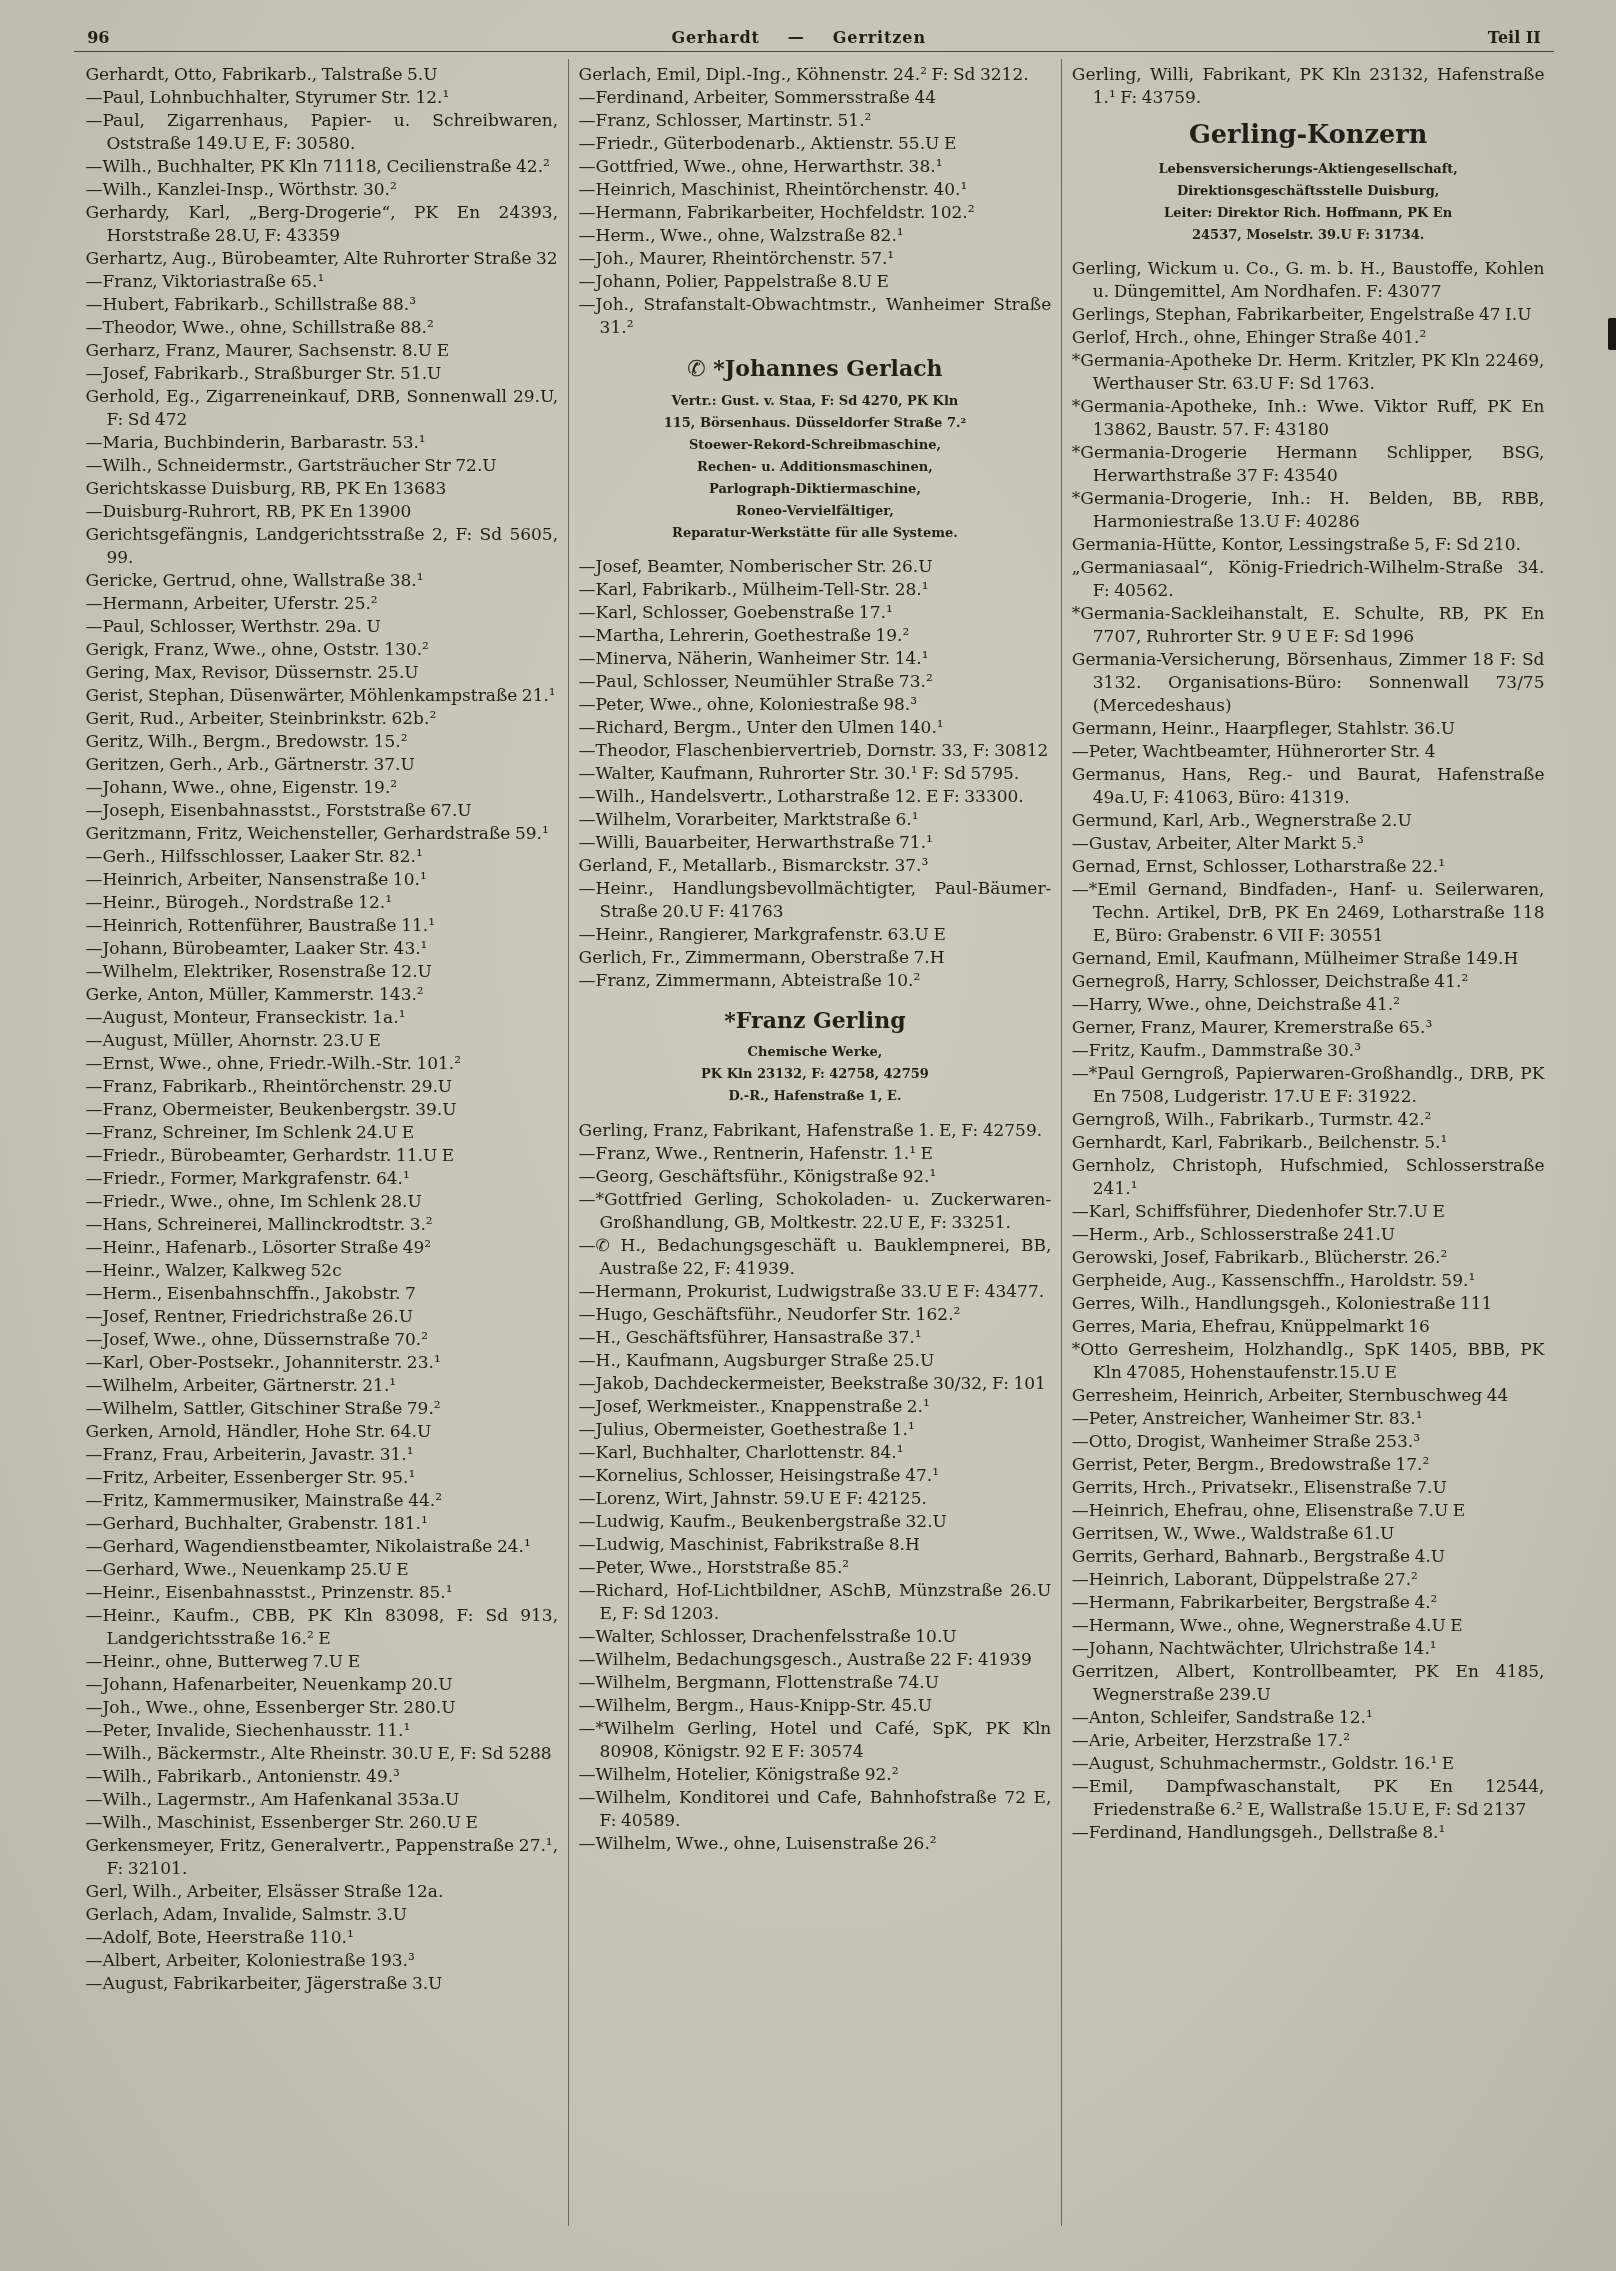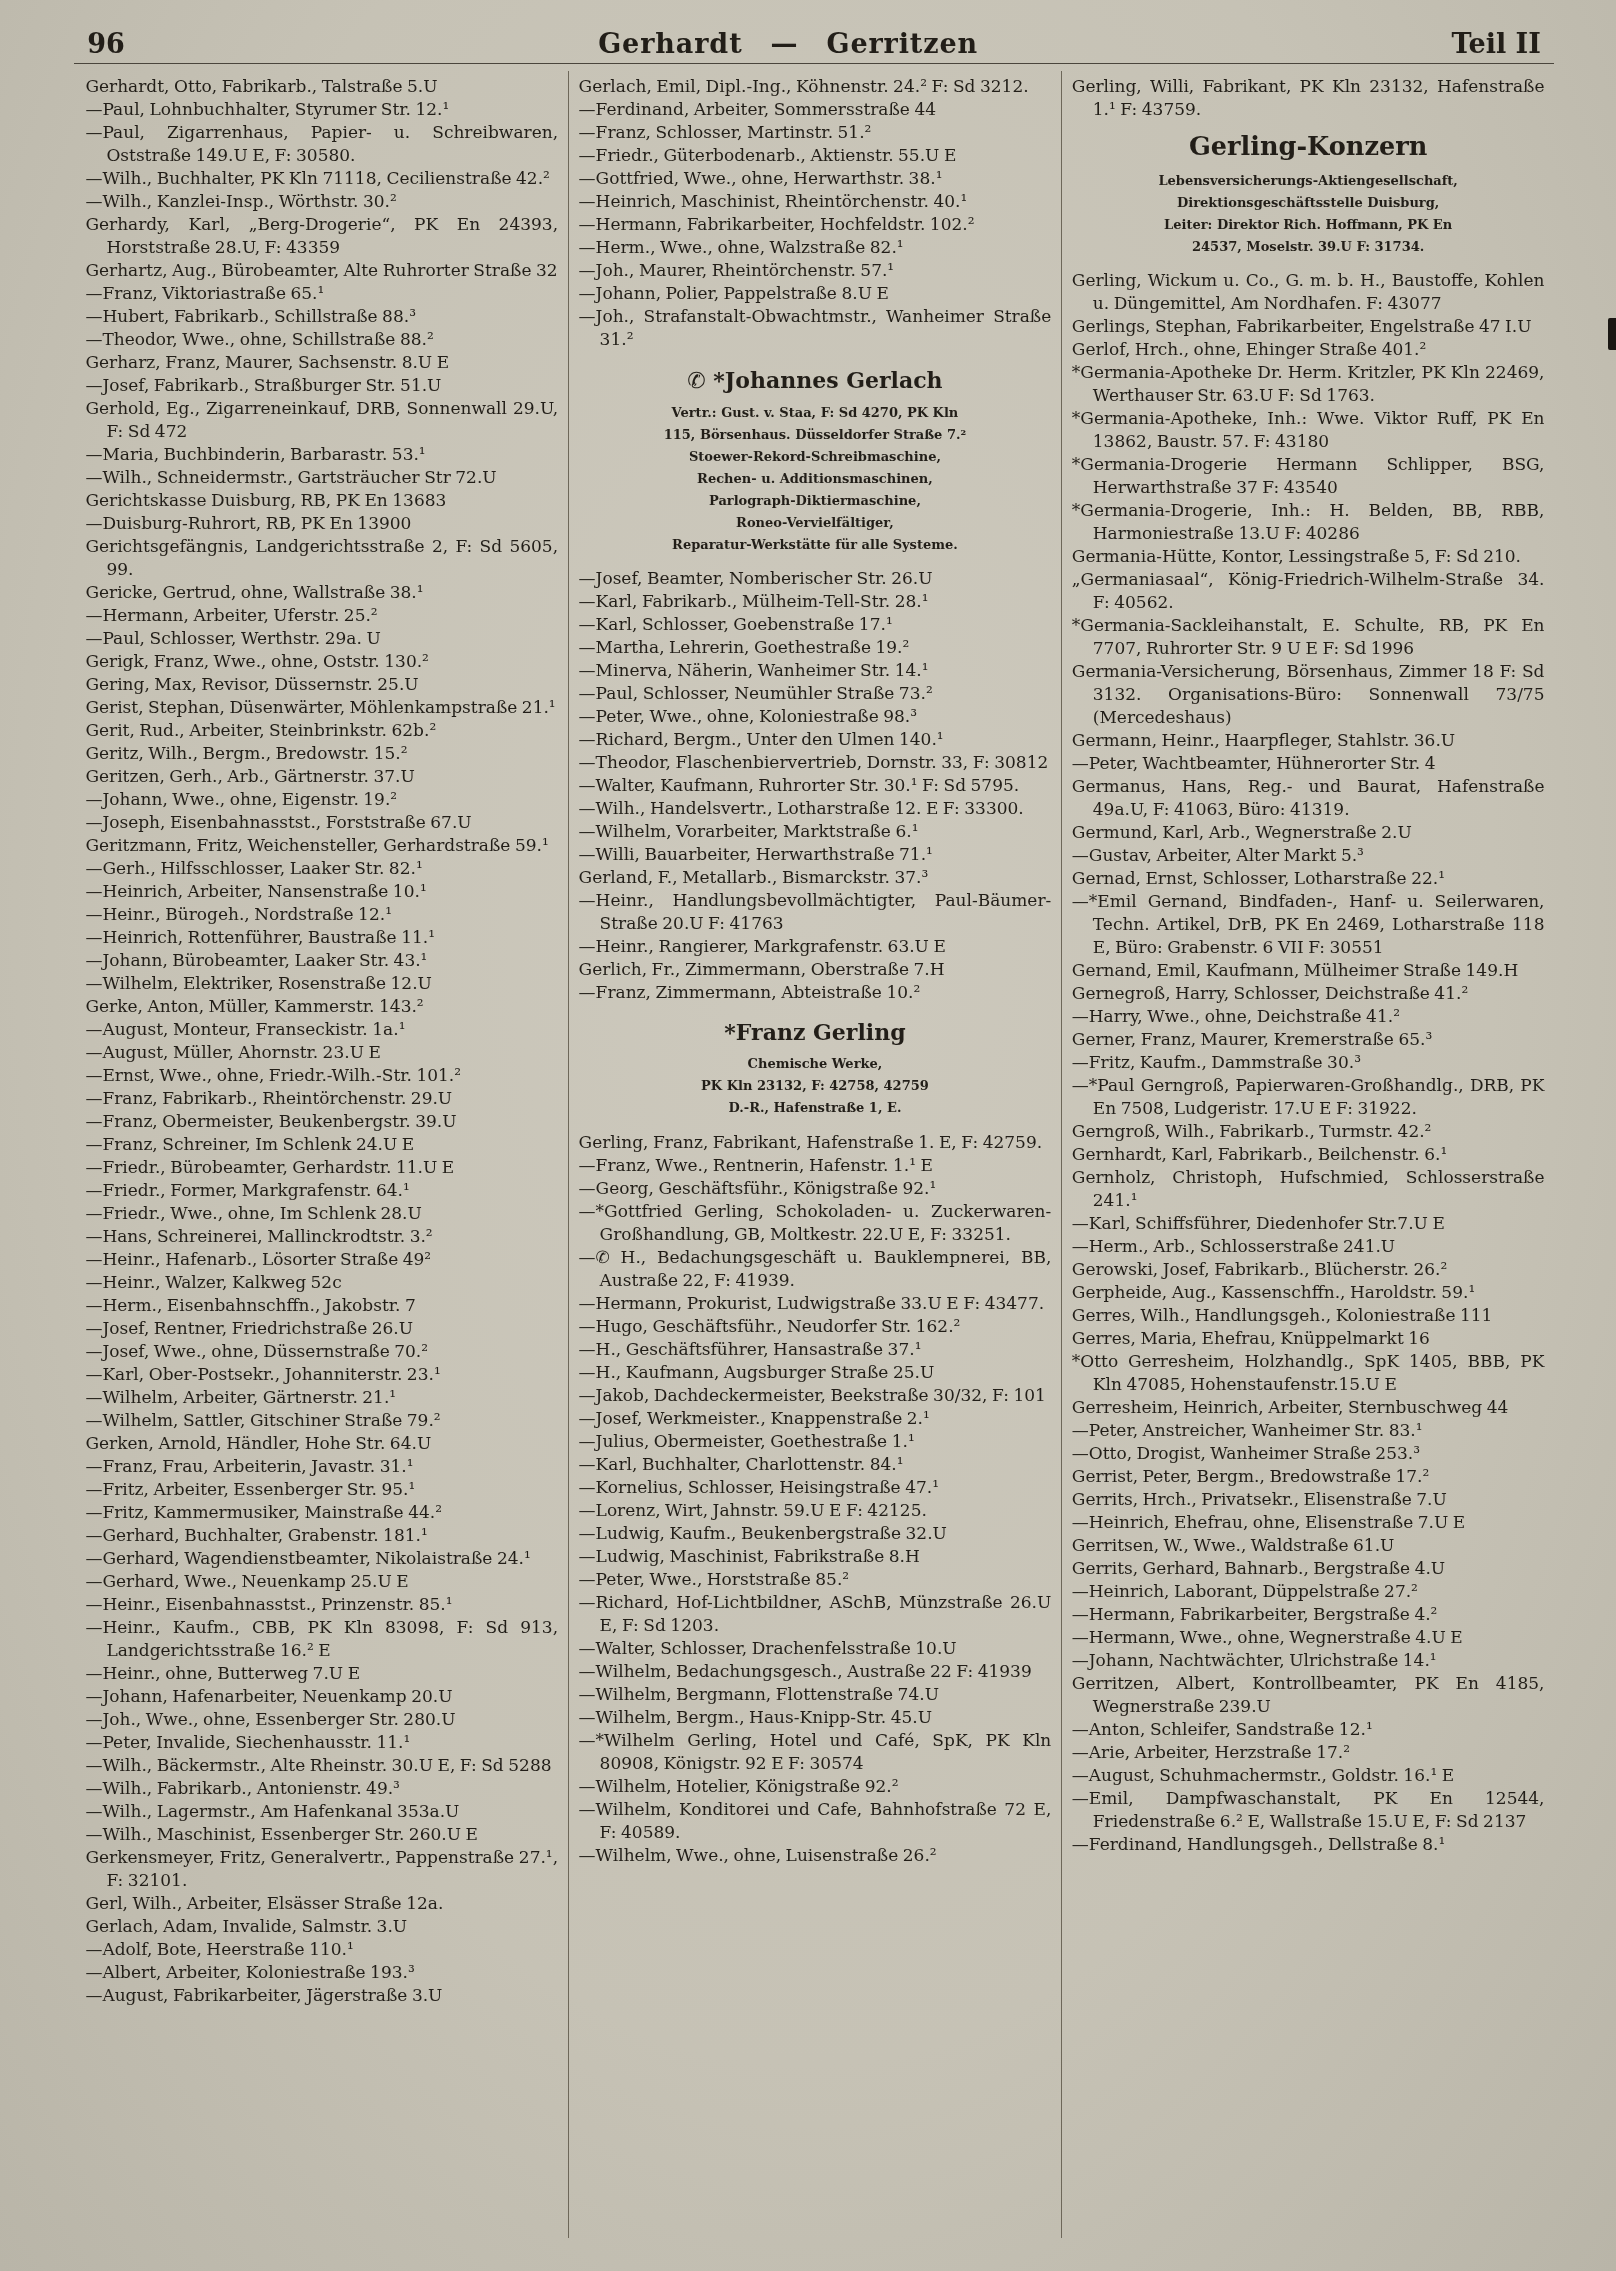--- a/index.html
+++ b/index.html
@@ -12,21 +12,21 @@
     width:1616px;height:2271px;
     margin:0 auto;
     background:radial-gradient(ellipse at 50% 40%, #cdc9bd 0%, #c6c2b5 60%, #b9b5a8 100%);
     color:#221e18;
     overflow:hidden;
     box-sizing:border-box;
     padding:28px 62px 19px 74px;
   }
   .header{
     display:flex;align-items:baseline;justify-content:space-between;
-    font-weight:bold;font-size:27px;
+    font-weight:bold;font-size:16px;
     padding:0 13.2px 3.8px 13.2px;
   }
   .header .range-group{letter-spacing:0.9px;}
   .range-sep{margin:0 28px;}
   .rule{border-top:1.9px solid #4a453c;margin-bottom:7.6px;}
   .columns{
     display:flex;align-items:stretch;
     height:2167px;overflow:hidden;
   }
   .column{
@@ -249,21 +249,21 @@
         <div class="entry">—Gustav, Arbeiter, Alter Markt 5.³</div>
         <div class="entry">Gernad, Ernst, Schlosser, Lotharstraße 22.¹</div>
         <div class="entry">—*Emil Gernand, Bindfaden-, Hanf- u. Seilerwaren, Techn. Artikel, DrB, PK En 2469, Lotharstraße 118 E, Büro: Grabenstr. 6 VII F: 30551</div>
         <div class="entry">Gernand, Emil, Kaufmann, Mülheimer Straße 149.H</div>
         <div class="entry">Gernegroß, Harry, Schlosser, Deichstraße 41.²</div>
         <div class="entry">—Harry, Wwe., ohne, Deichstraße 41.²</div>
         <div class="entry">Gerner, Franz, Maurer, Kremerstraße 65.³</div>
         <div class="entry">—Fritz, Kaufm., Dammstraße 30.³</div>
         <div class="entry">—*Paul Gerngroß, Papierwaren-Großhandlg., DRB, PK En 7508, Ludgeristr. 17.U E F: 31922.</div>
         <div class="entry">Gerngroß, Wilh., Fabrikarb., Turmstr. 42.²</div>
-        <div class="entry">Gernhardt, Karl, Fabrikarb., Beilchenstr. 6.¹</div>
+        <div class="entry">Gernhardt, Karl, Fabrikarb., Beilchenstr. 5.¹</div>
         <div class="entry">Gernholz, Christoph, Hufschmied, Schlosserstraße 241.¹</div>
         <div class="entry">—Karl, Schiffsführer, Diedenhofer Str.7.U E</div>
         <div class="entry">—Herm., Arb., Schlosserstraße 241.U</div>
         <div class="entry">Gerowski, Josef, Fabrikarb., Blücherstr. 26.²</div>
         <div class="entry">Gerpheide, Aug., Kassenschffn., Haroldstr. 59.¹</div>
         <div class="entry">Gerres, Wilh., Handlungsgeh., Koloniestraße 111</div>
         <div class="entry">Gerres, Maria, Ehefrau, Knüppelmarkt 16</div>
         <div class="entry">*Otto Gerresheim, Holzhandlg., SpK 1405, BBB, PK Kln 47085, Hohenstaufenstr.15.U E</div>
         <div class="entry">Gerresheim, Heinrich, Arbeiter, Sternbuschweg 44</div>
         <div class="entry">—Peter, Anstreicher, Wanheimer Str. 83.¹</div>

